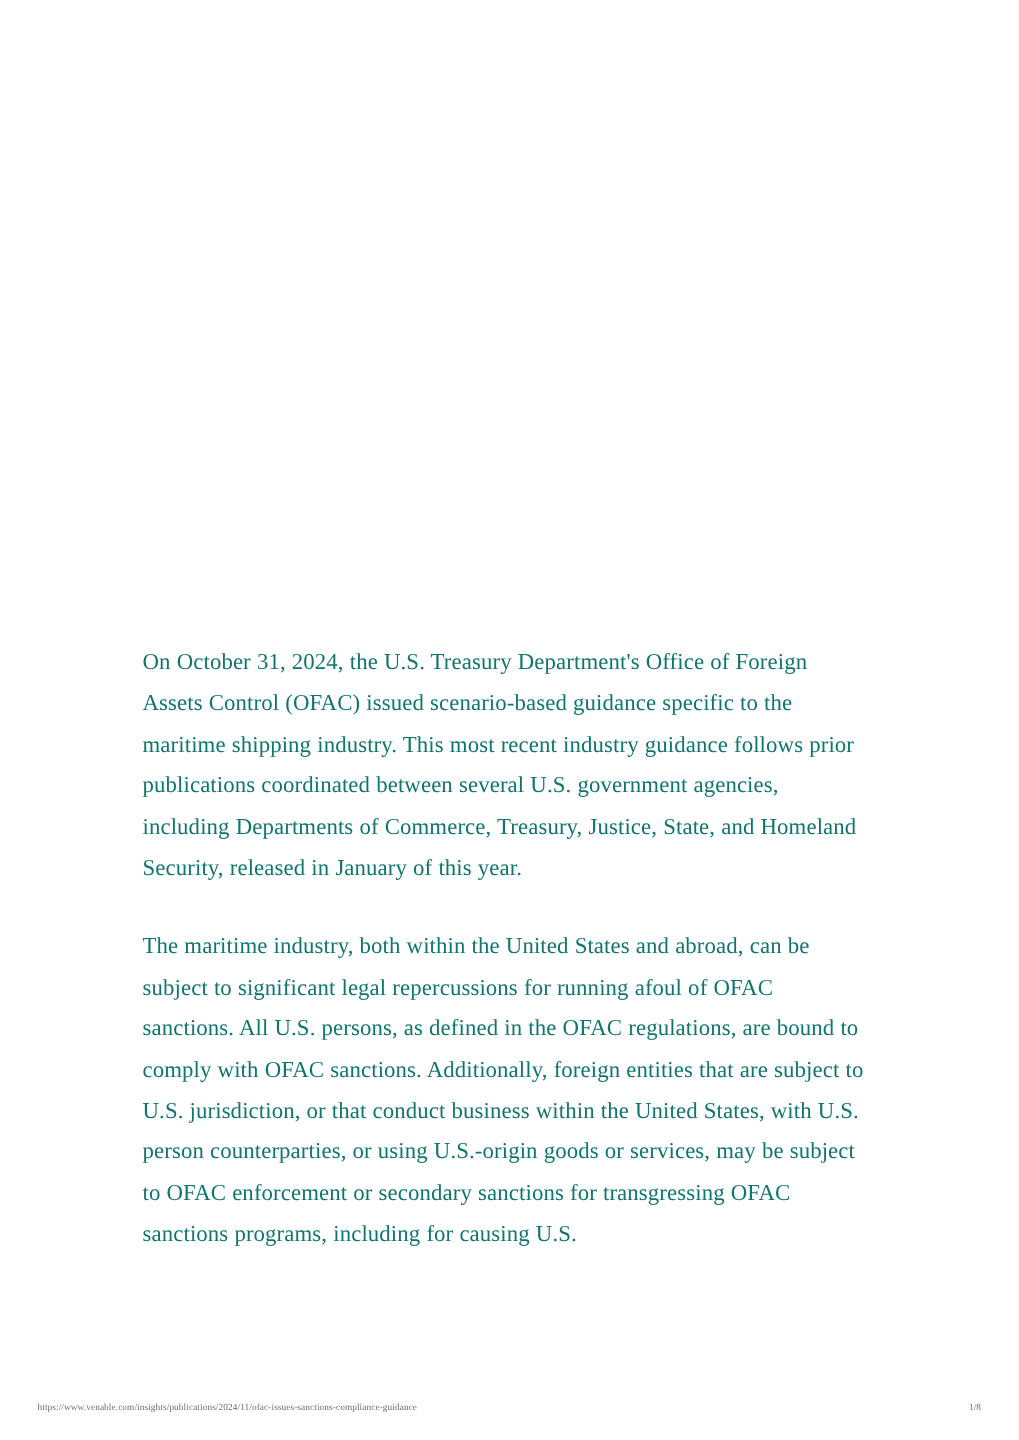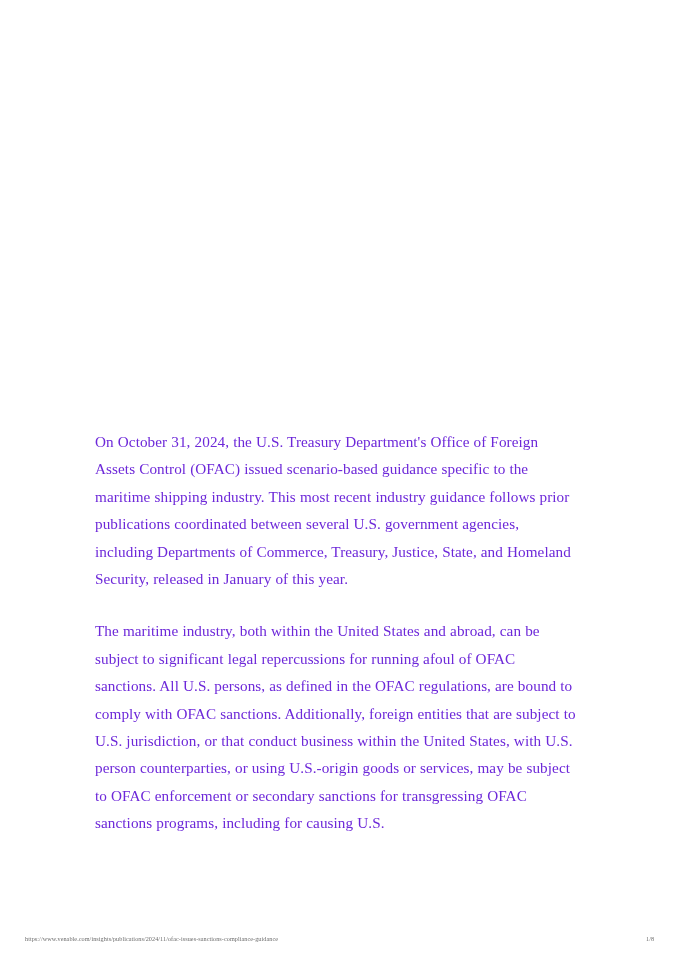--- a/index.html
+++ b/index.html
@@ -28,21 +28,21 @@
     position: absolute;
     left: 95px;
     top: 428px;
     width: 482px;
   }
 
   .para {
     margin: 0 0 25px 0;
     font-size: 15.2px;
     line-height: 27.4px;
-    color: #6d28d9;
+    color: #0f766e;
     text-align: left;
     letter-spacing: 0.005em;
     word-spacing: 0.012em;
   }
   .para:last-child {
     margin-bottom: 0;
   }
 
   
   .page-footer {

